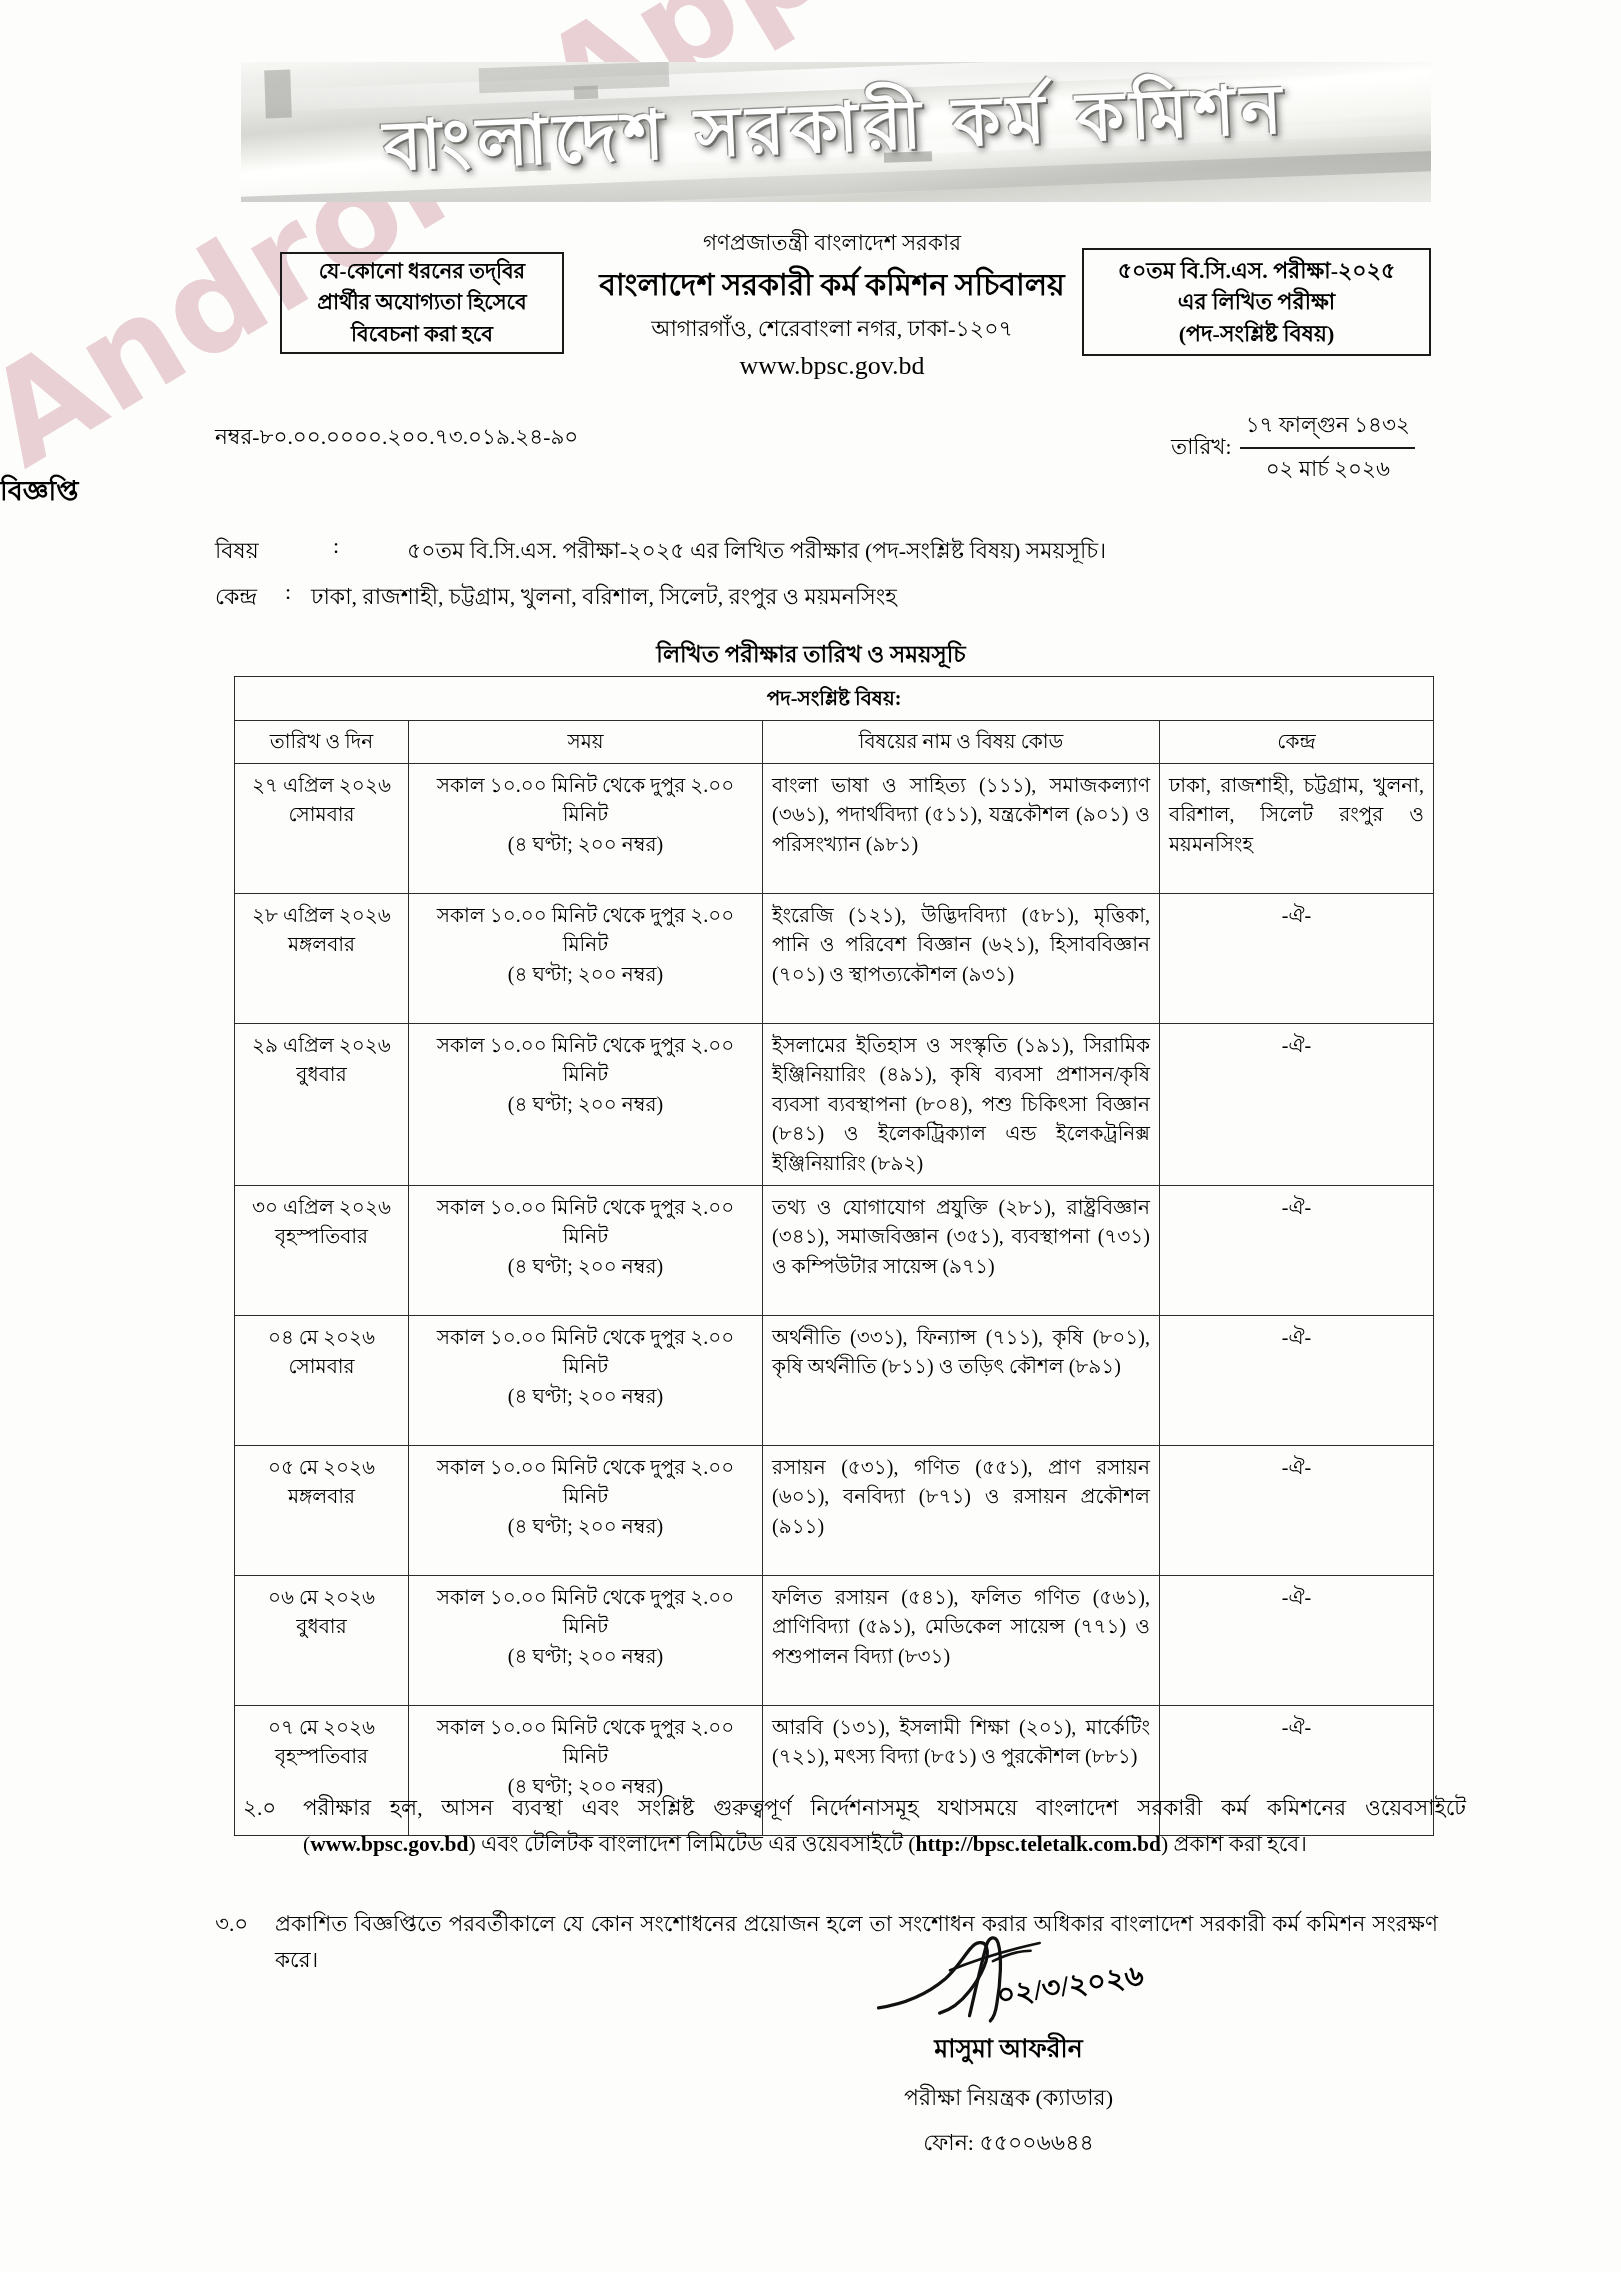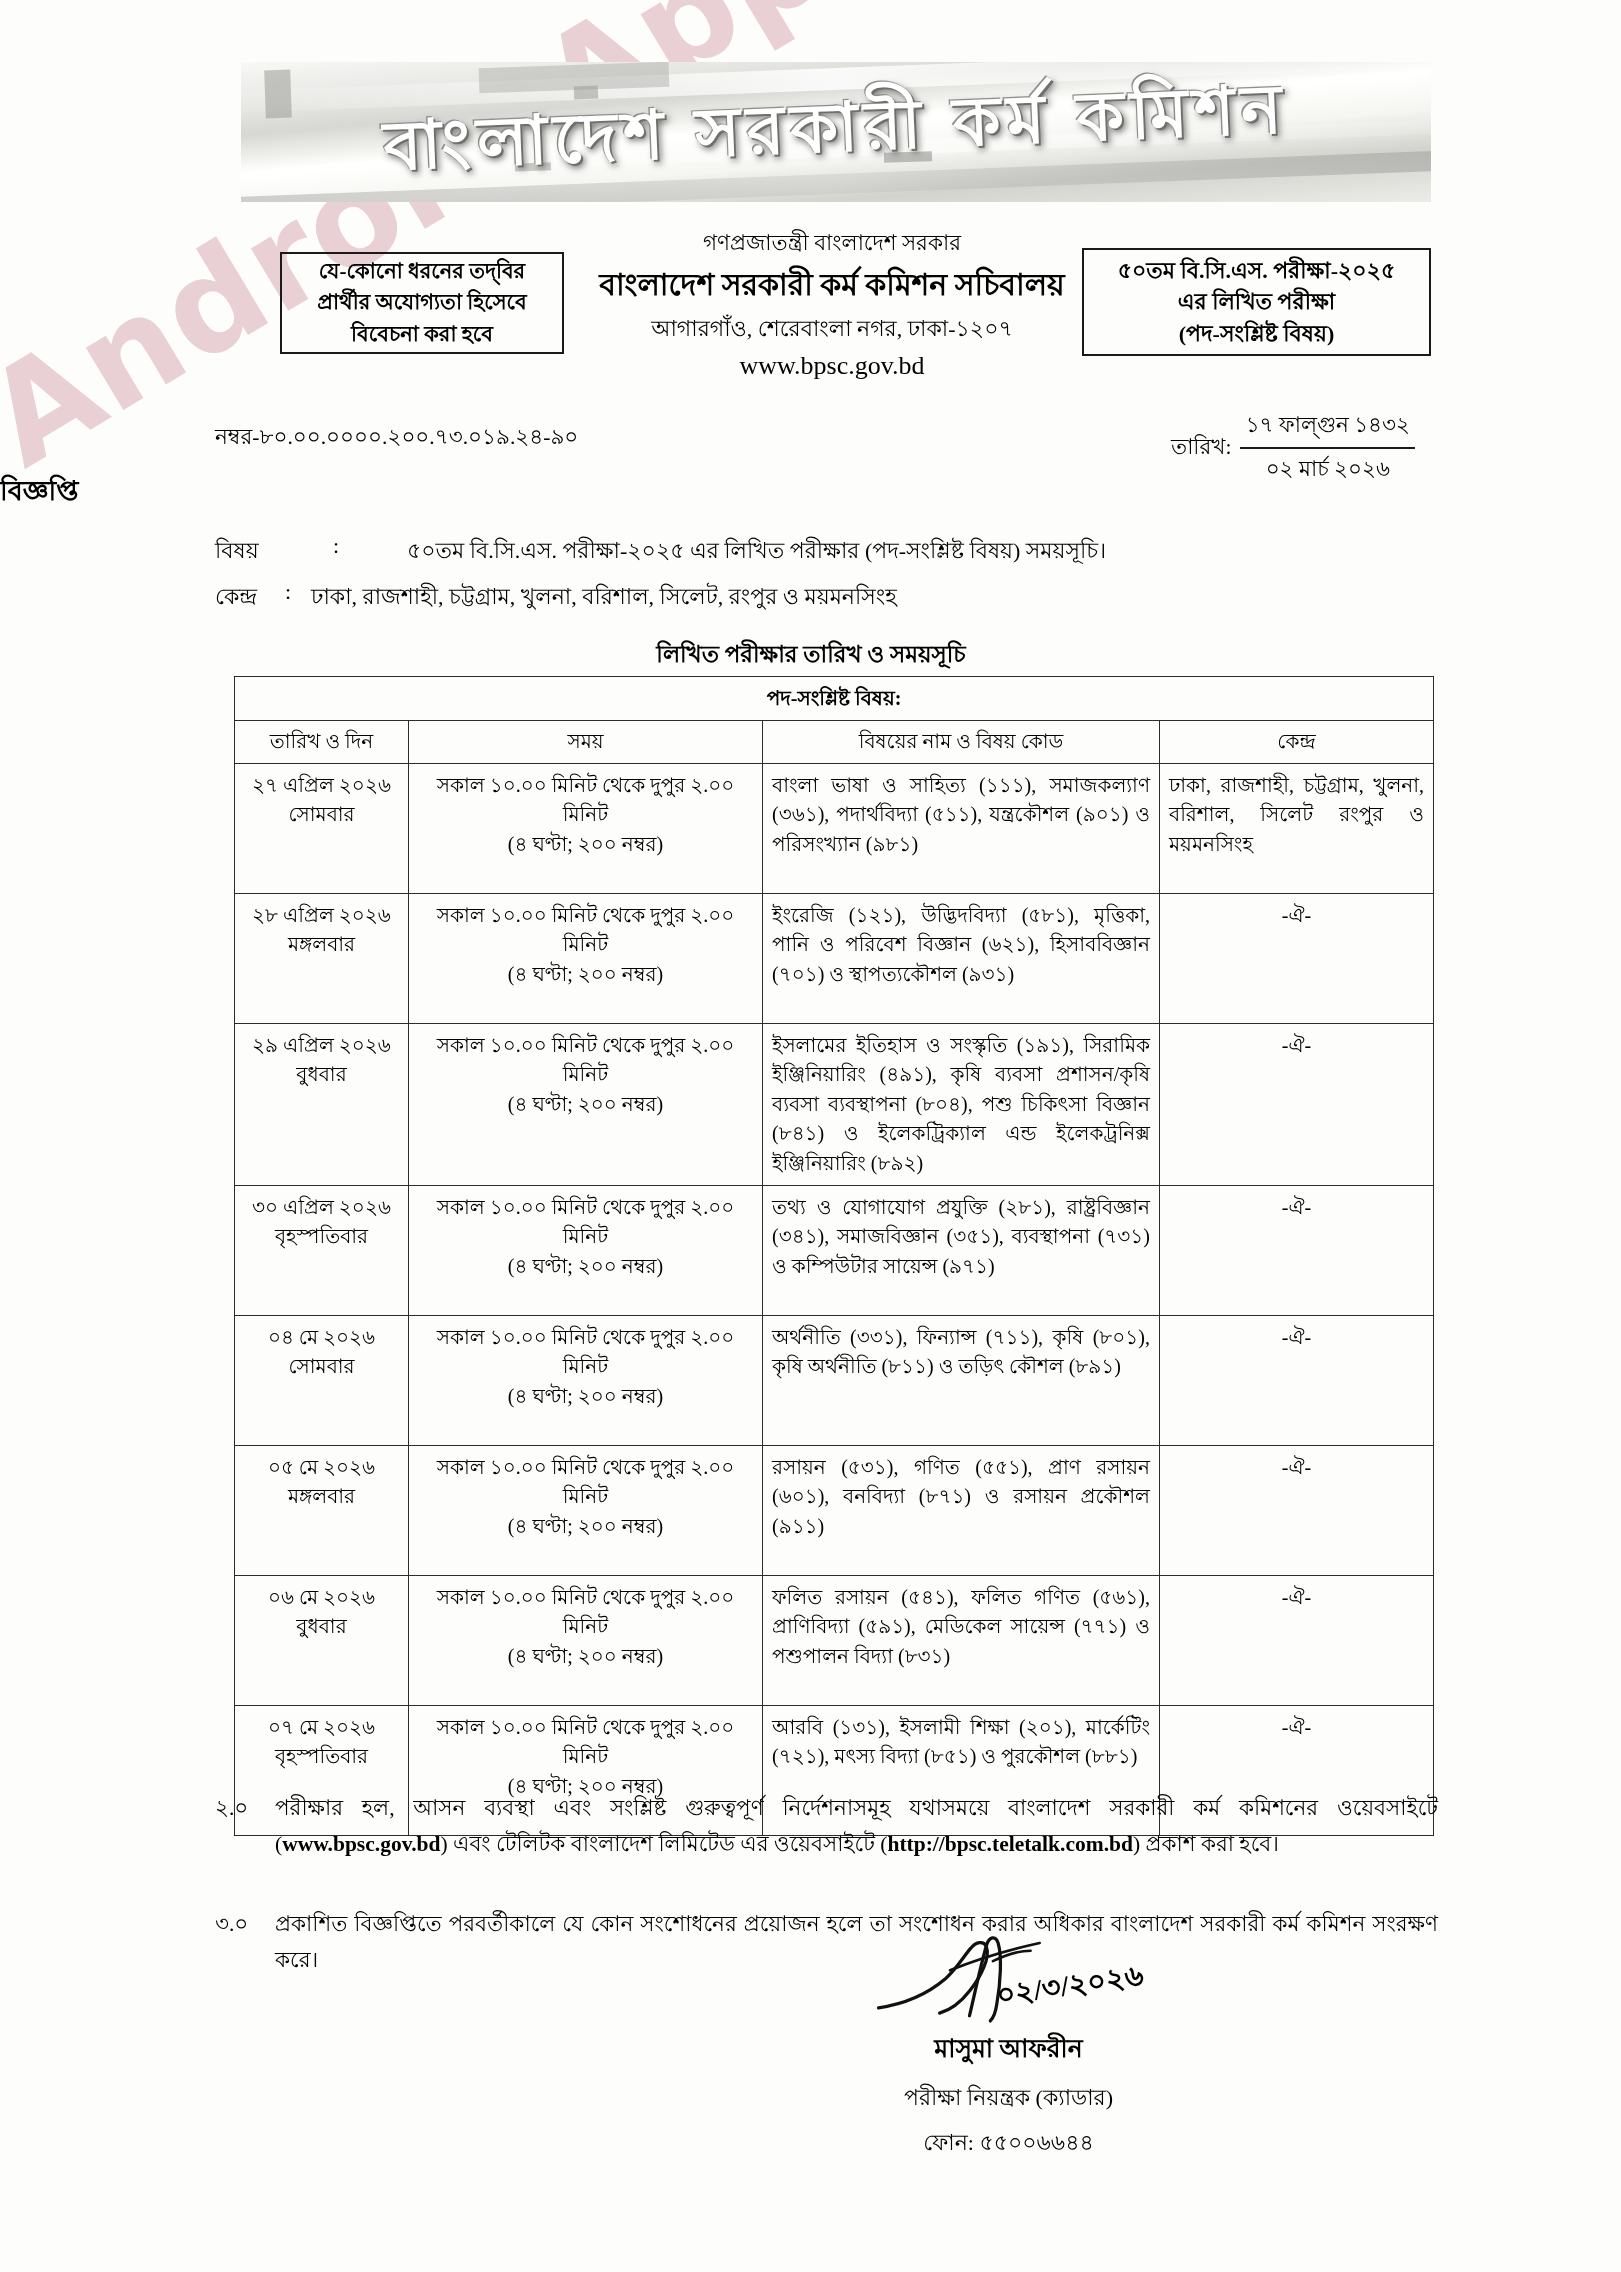--- a/index.html
+++ b/index.html
@@ -176,21 +176,21 @@
   
   .para{
     position:absolute;left:215px;width:1223px;
     font-size:21.5px;line-height:1.68;
     display:flex;
   }
   .para .num{width:60px;flex:none;}
   .para .txt{flex:1;text-align:justify;text-justify:inter-word;}
   .mono-url{font-family:"Liberation Serif",serif;font-weight:bold;}
 
-  .p2{top:1790px;}
+  .p2{top:1790px;margin-left:28px;}
   .p3{top:1906px;}
 
   
   .sig-area{
     position:absolute;left:781px;top:1935px;width:455px;
     text-align:center;
   }
   .sig-mark{
     position:relative;height:98px;
   }

